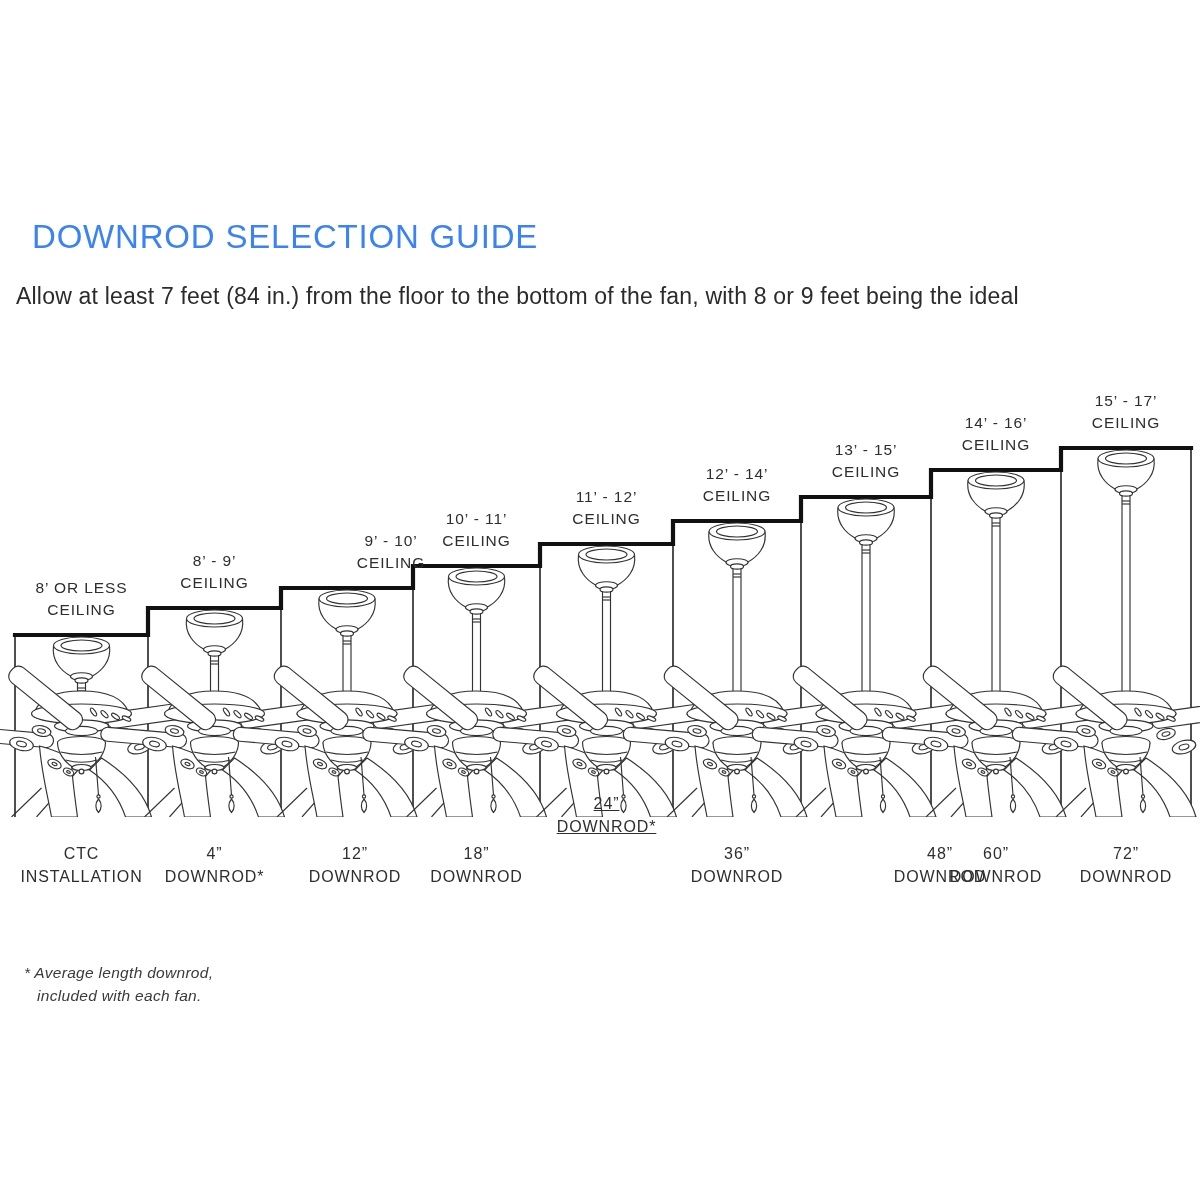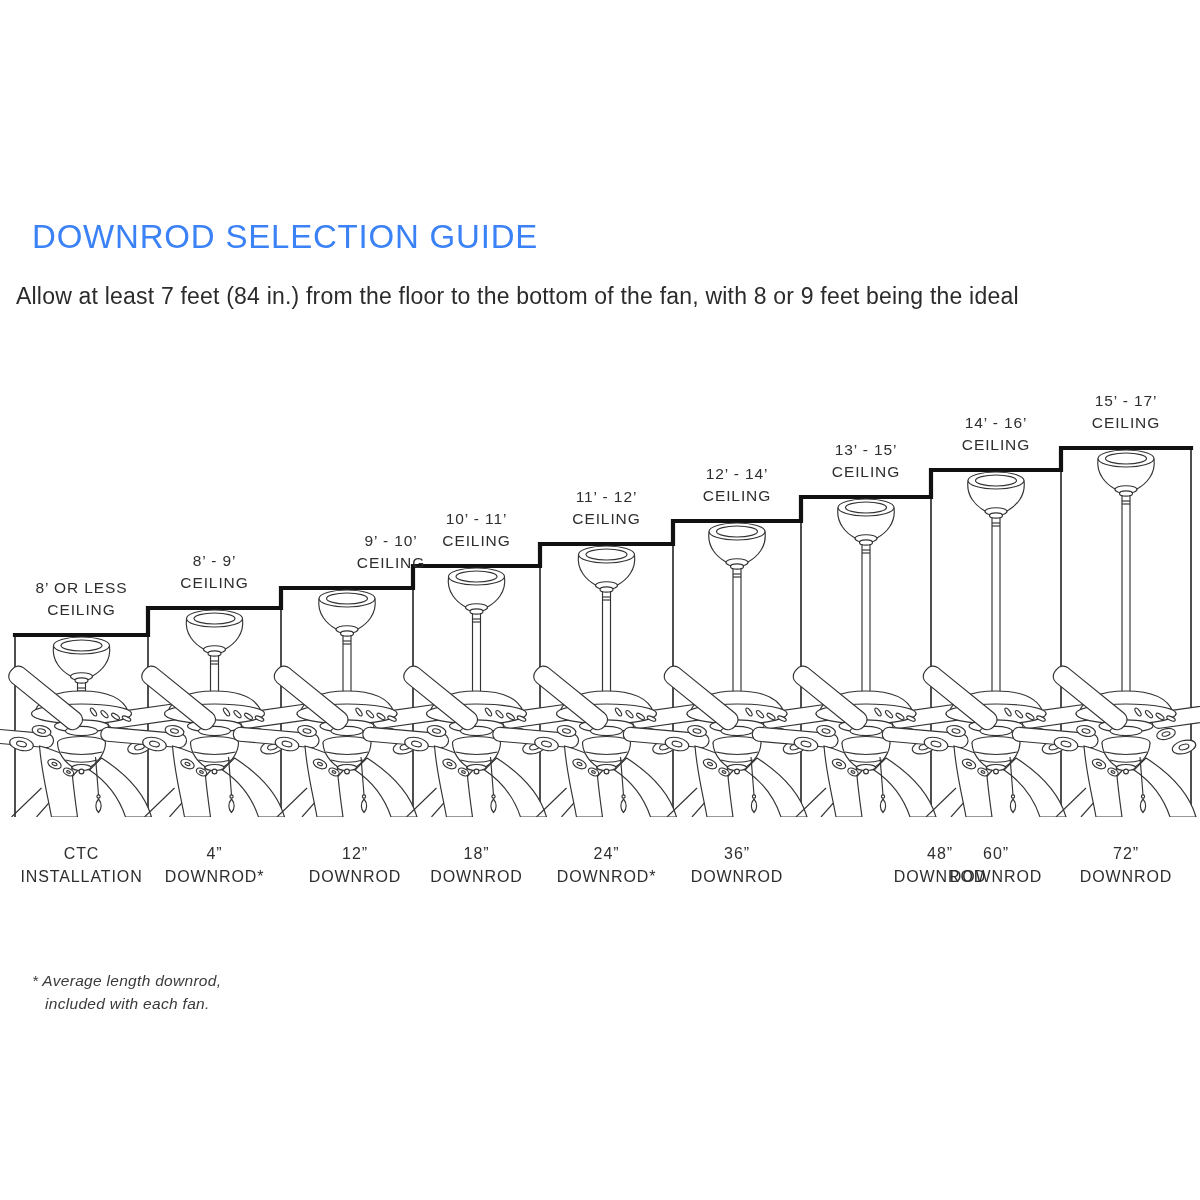--- a/index.html
+++ b/index.html
@@ -20,21 +20,21 @@
   .diagram svg{position:absolute;left:0;top:0;}
   .clabel{
     position:absolute;transform:translateX(-50%);text-align:center;
     font-size:15.5px;line-height:22px;letter-spacing:0.9px;color:#2e2e2e;white-space:nowrap;
   }
   .dlabel{
     position:absolute;transform:translateX(-50%);text-align:center;
     font-size:16px;line-height:23px;letter-spacing:0.9px;color:#2e2e2e;white-space:nowrap;
   }
   .footnote{
-    position:absolute;left:16px;top:953px;margin:16px;
+    position:absolute;left:16px;top:953px;margin:8px;
     font-size:15.5px;font-style:italic;line-height:23px;letter-spacing:0.3px;color:#3a3a3a;
   }
   .footnote span{display:block;}
   .footnote .fn2{margin-left:13px;}
 </style>
 </head>
 <body>
 
 <h1 class="page-title">DOWNROD SELECTION GUIDE</h1>
 
@@ -570,21 +570,21 @@
         <div>CEILING</div>
       </div>
       <div class="dlabel" style="left: 476.5px; top: 842px;">
         <div>18”</div>
         <div>DOWNROD</div>
       </div>
       <div class="clabel" style="left: 606.5px; top: 486px;">
         <div>11’ - 12’</div>
         <div>CEILING</div>
       </div>
-      <div class="dlabel" style="left: 606.5px; top: 842px;">
+      <div class="dlabel" style="left: 606.5px; top: 792px; text-decoration: underline;">
         <div>24”</div>
         <div>DOWNROD*</div>
       </div>
       <div class="clabel" style="left: 737px; top: 463px;">
         <div>12’ - 14’</div>
         <div>CEILING</div>
       </div>
       <div class="dlabel" style="left: 737px; top: 842px;">
         <div>36”</div>
         <div>DOWNROD</div>

